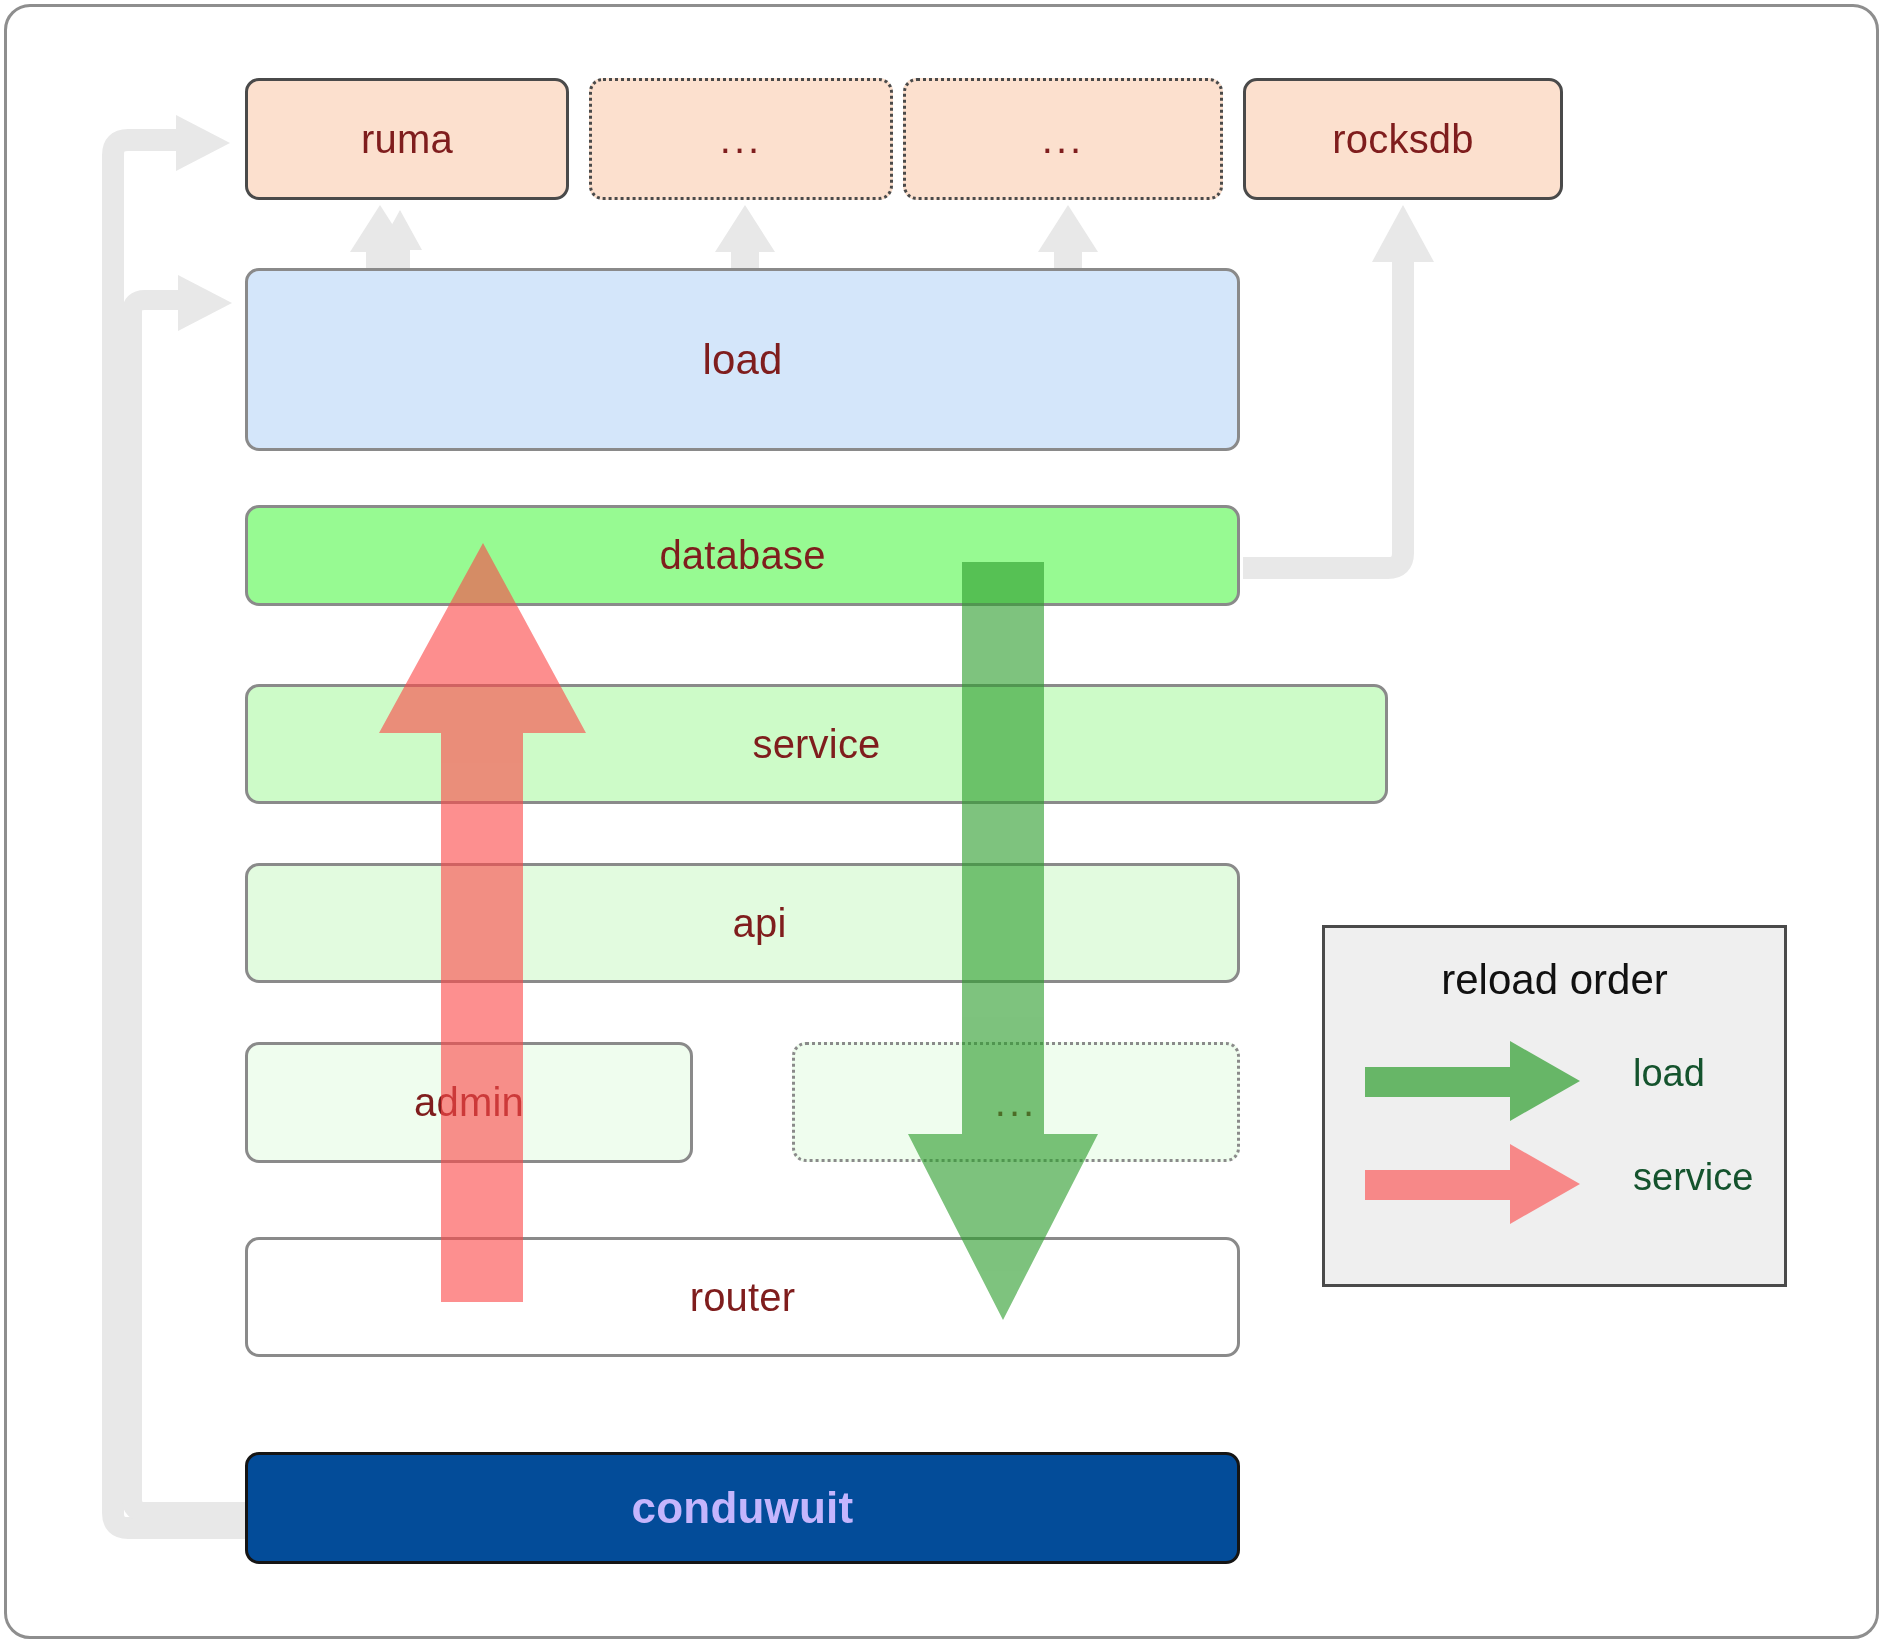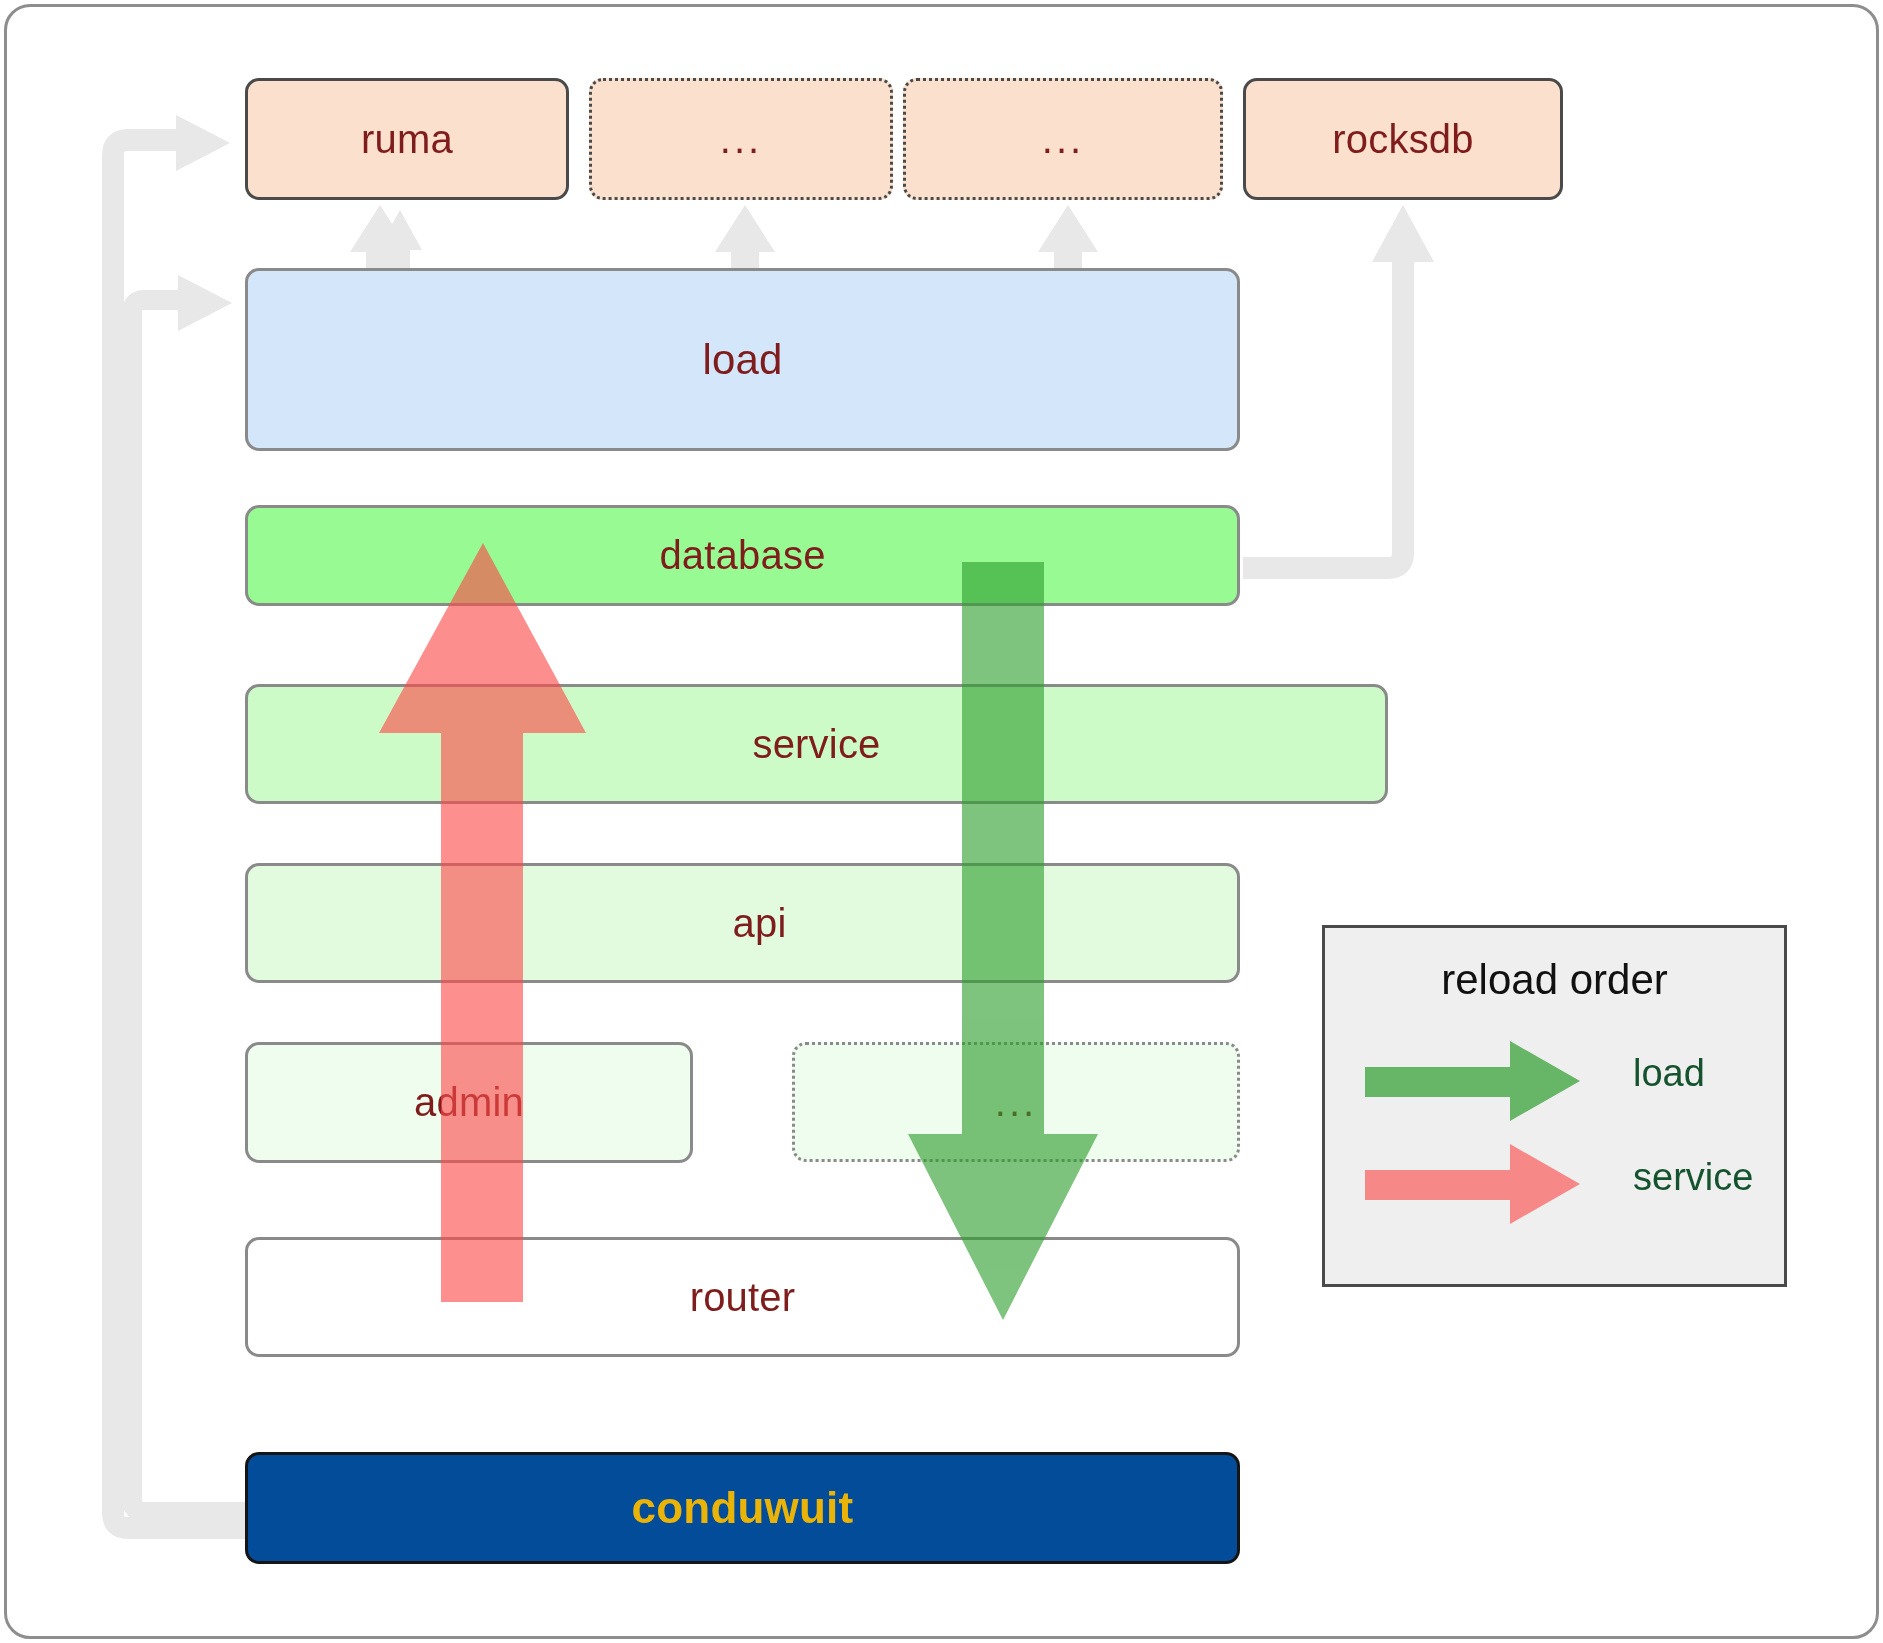--- a/index.html
+++ b/index.html
@@ -44,21 +44,21 @@
   .node.dotted-dark { border: 3px dotted #4a4a4a; }
   .node.solid-gray { border: 3px solid #8a8a8a; }
   .node.dotted-gray { border: 3px dotted #8a8a8a; }
   .node.blueish { font-size: 42px; }
   .ellipsis {
     letter-spacing: 3px;
     font-size: 40px;
     line-height: .4;
   }
   .node.brand {
-    color: #eab308;
+    color: #c4b5fd;
     font-weight: bold;
     font-size: 44px;
     border: 3px solid #151515;
     text-align: right;
   }
   
   .connectors {
     position: absolute;
     left: 0; top: 0;
     width: 1883px; height: 1643px;

